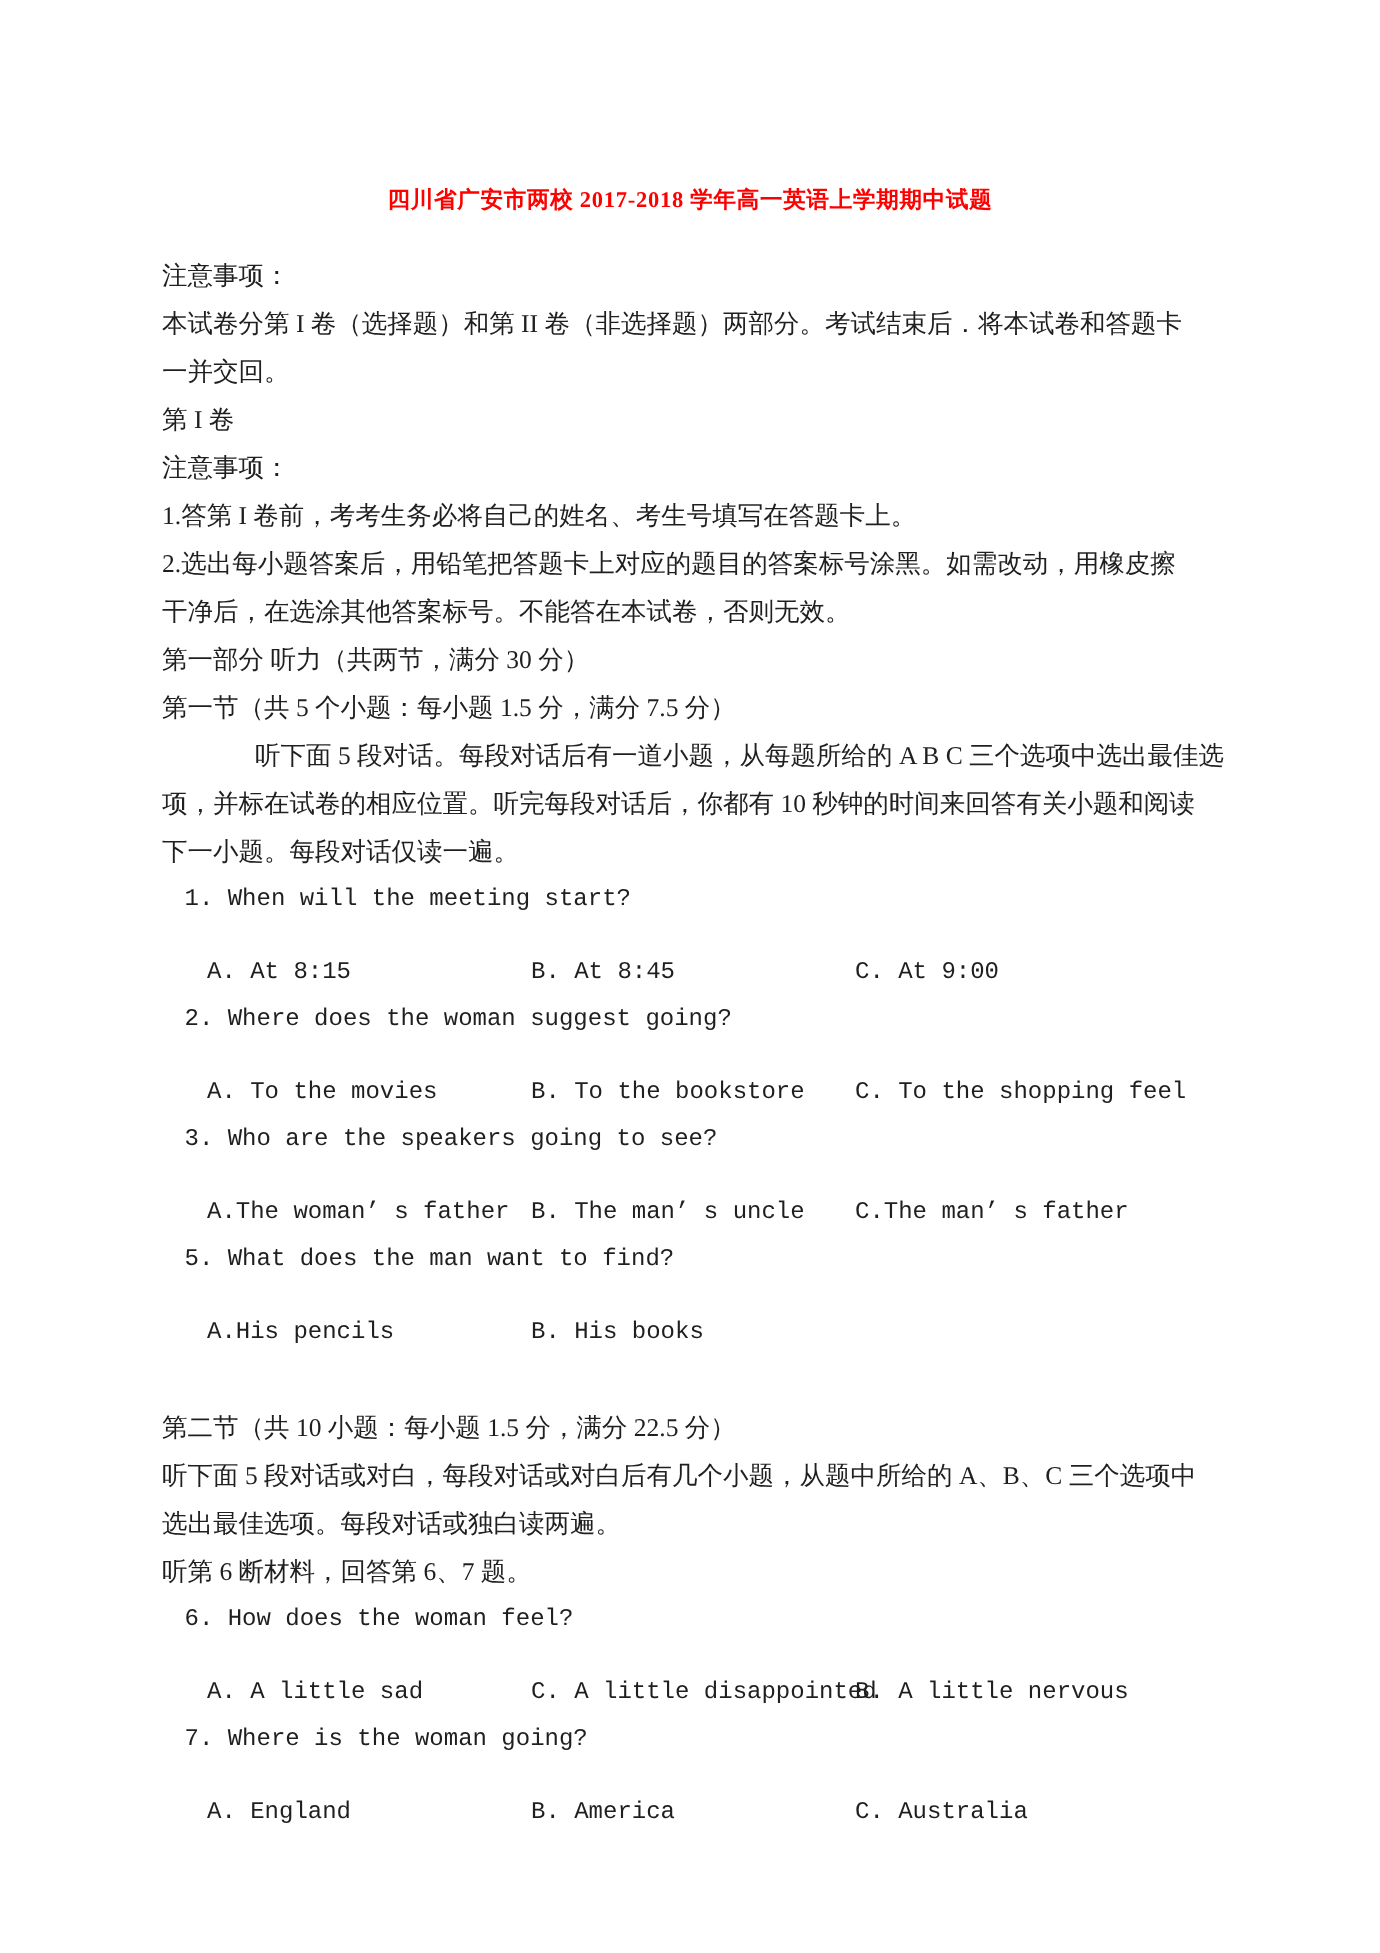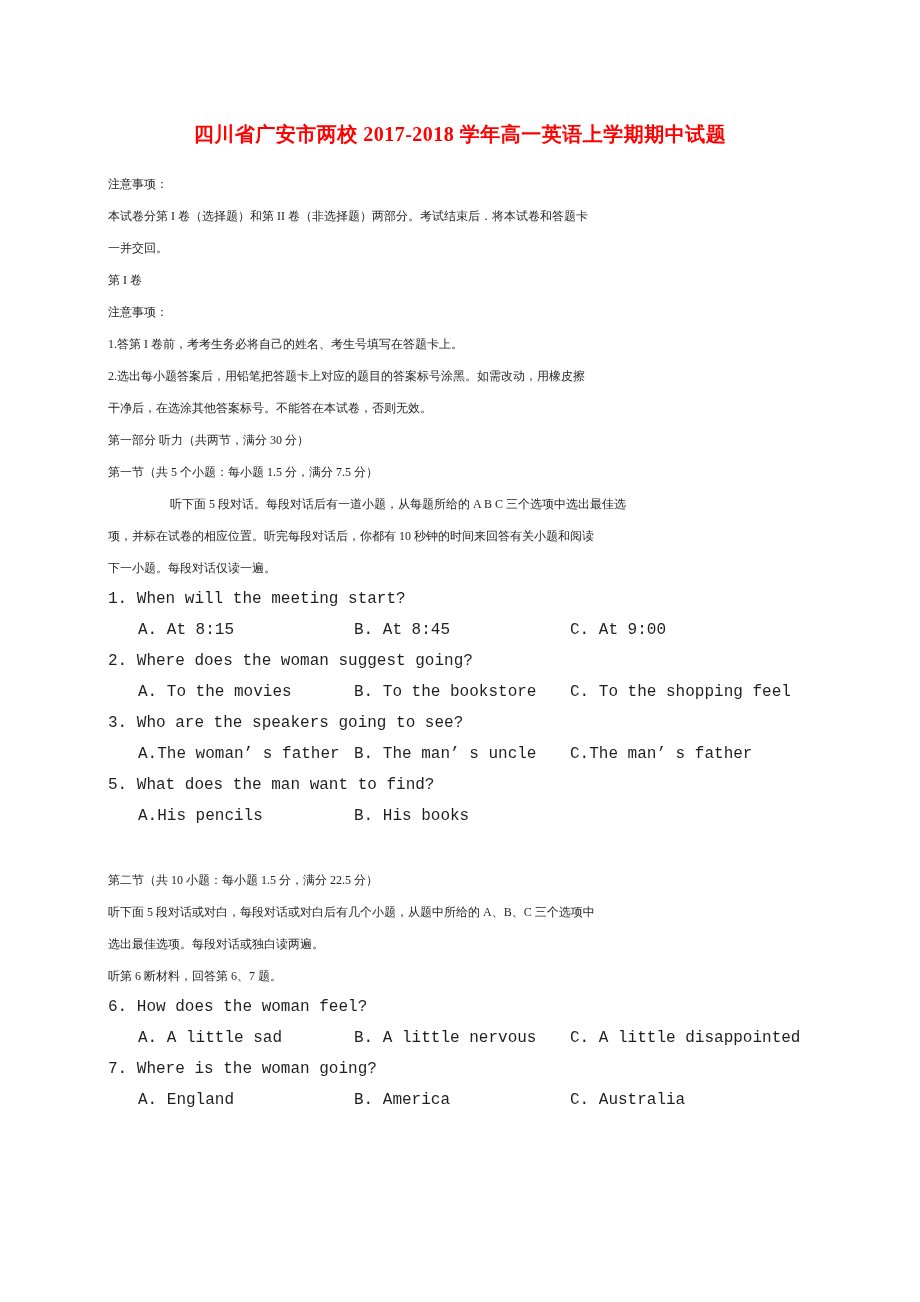--- a/index.html
+++ b/index.html
@@ -12,50 +12,52 @@
     background: #ffffff;
     color: #1f1f1f;
     font-family: "Liberation Serif", serif;
     overflow: hidden;
   }
   .content {
     padding: 112px 108px 0 108px;
   }
   .doc-title {
     text-align: center;
-    font-size: 20px;
+    font-size: 15px;
     font-weight: bold;
     line-height: 44px;
     margin-bottom: 12px;
     color: #ff0000;
     letter-spacing: 0.5px;
   }
   .line {
     height: 32px;
     line-height: 32px;
-    font-size: 12px;
+    font-size: 17px;
     white-space: nowrap;
   }
   .line.center { }
   .line.indent { text-indent: 62px; }
   .qline {
     height: 31px;
     line-height: 31px;
     font-size: 16px;
     font-family: "Liberation Mono", "DejaVu Sans Mono", monospace;
     white-space: nowrap;
+    margin-left: 15px;
   }
   .opts {
     display: flex;
     height: 31px;
     line-height: 31px;
     padding-left: 30px;
     font-size: 16px;
     font-family: "Liberation Mono", "DejaVu Sans Mono", monospace;
     white-space: nowrap;
+    margin-top: 18px;
   }
   .opts .opt { width: 216px; flex: 0 0 auto; }
   .opts .opt:last-child { width: auto; flex: 1 1 auto; }
   .spacer { height: 32px; }
 </style>
 </head>
 <body>
 
 <div class="page">
   <div class="content">
@@ -120,22 +122,22 @@
 
     <div class="line">第二节（共 10 小题：每小题 1.5 分，满分 22.5 分）</div>
     <div class="line">听下面 5 段对话或对白，每段对话或对白后有几个小题，从题中所给的 A、B、C 三个选项中</div>
     <div class="line">选出最佳选项。每段对话或独白读两遍。</div>
     <div class="line">听第 6 断材料，回答第 6、7 题。</div>
 
     <div>
       <div class="qline">6. How does the woman feel?</div>
       <div class="opts">
         <span class="opt">A. A little sad</span>
+        <span class="opt">C. A little disappointed</span>
         <span class="opt">B. A little nervous</span>
-        <span class="opt">C. A little disappointed</span>
       </div>
     </div>
 
     <div>
       <div class="qline">7. Where is the woman going?</div>
       <div class="opts">
         <span class="opt">A. England</span>
         <span class="opt">B. America</span>
         <span class="opt">C. Australia</span>
       </div>

